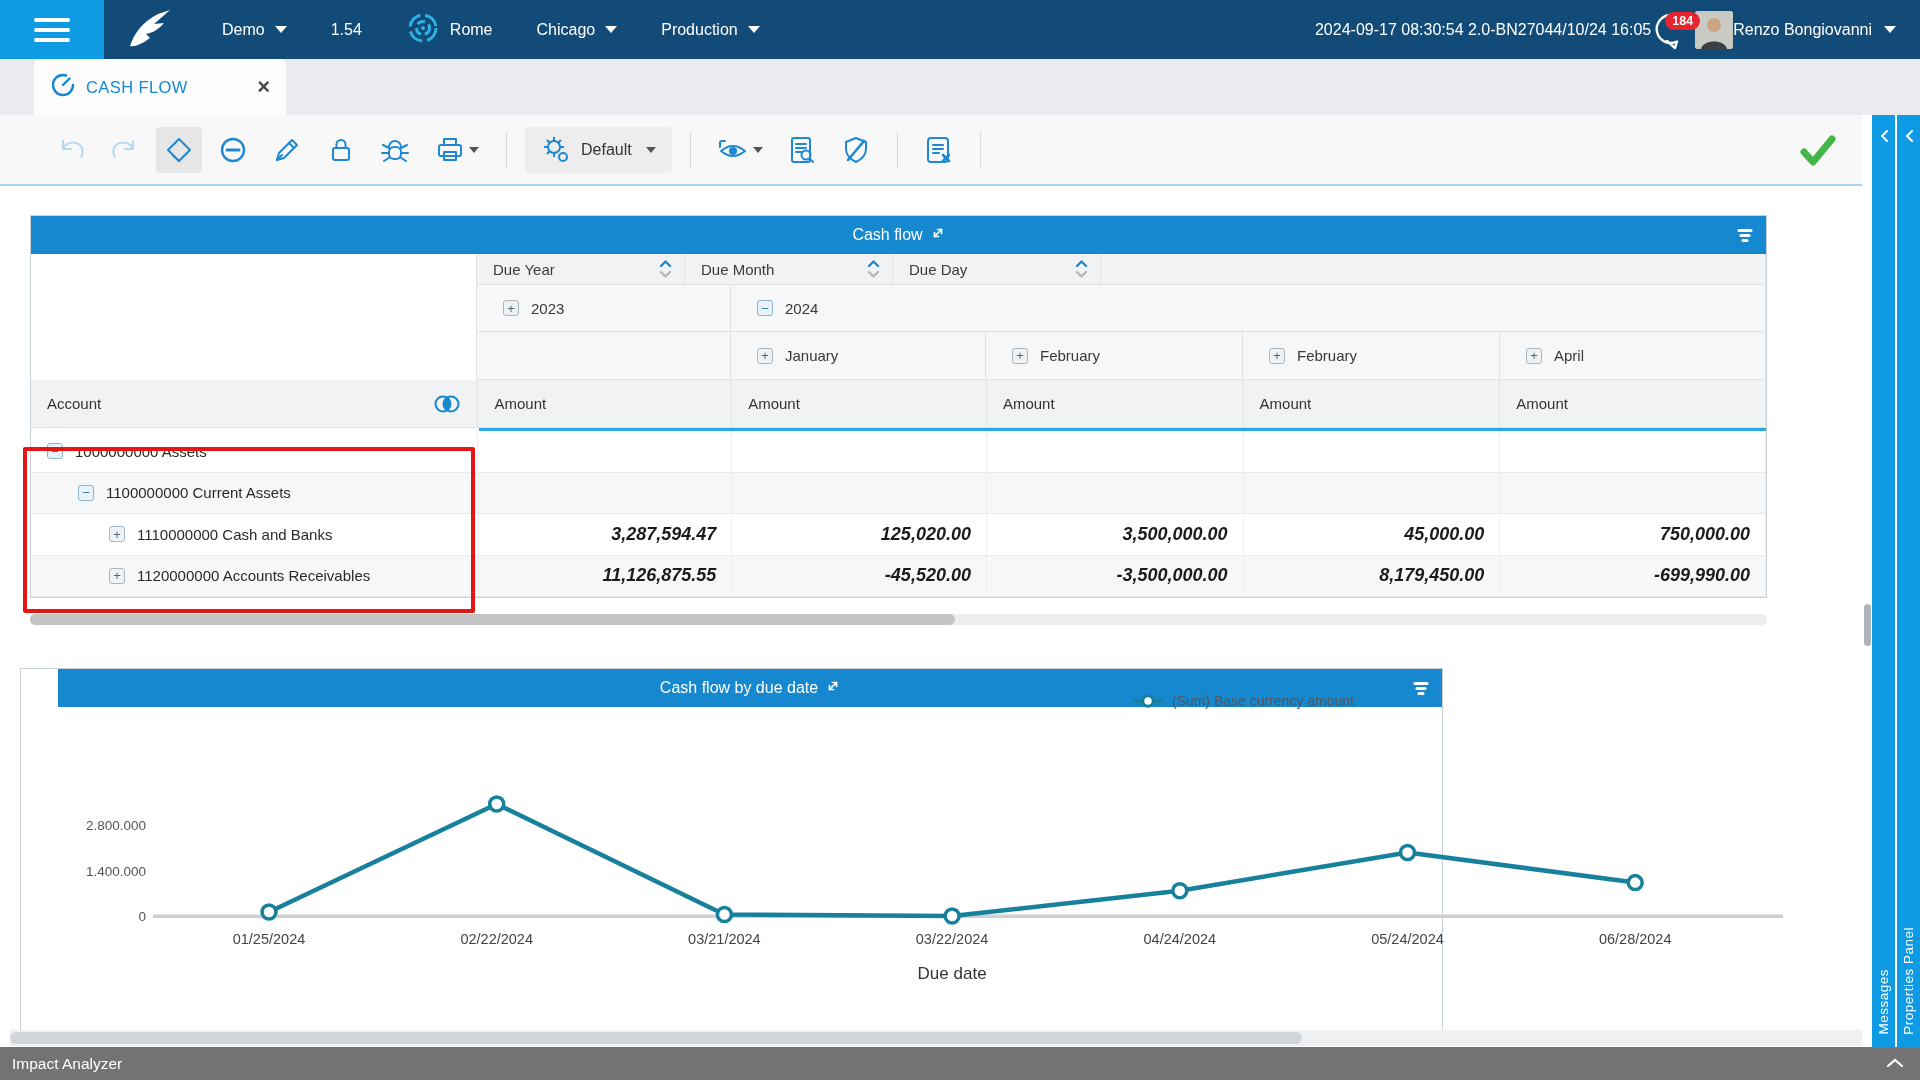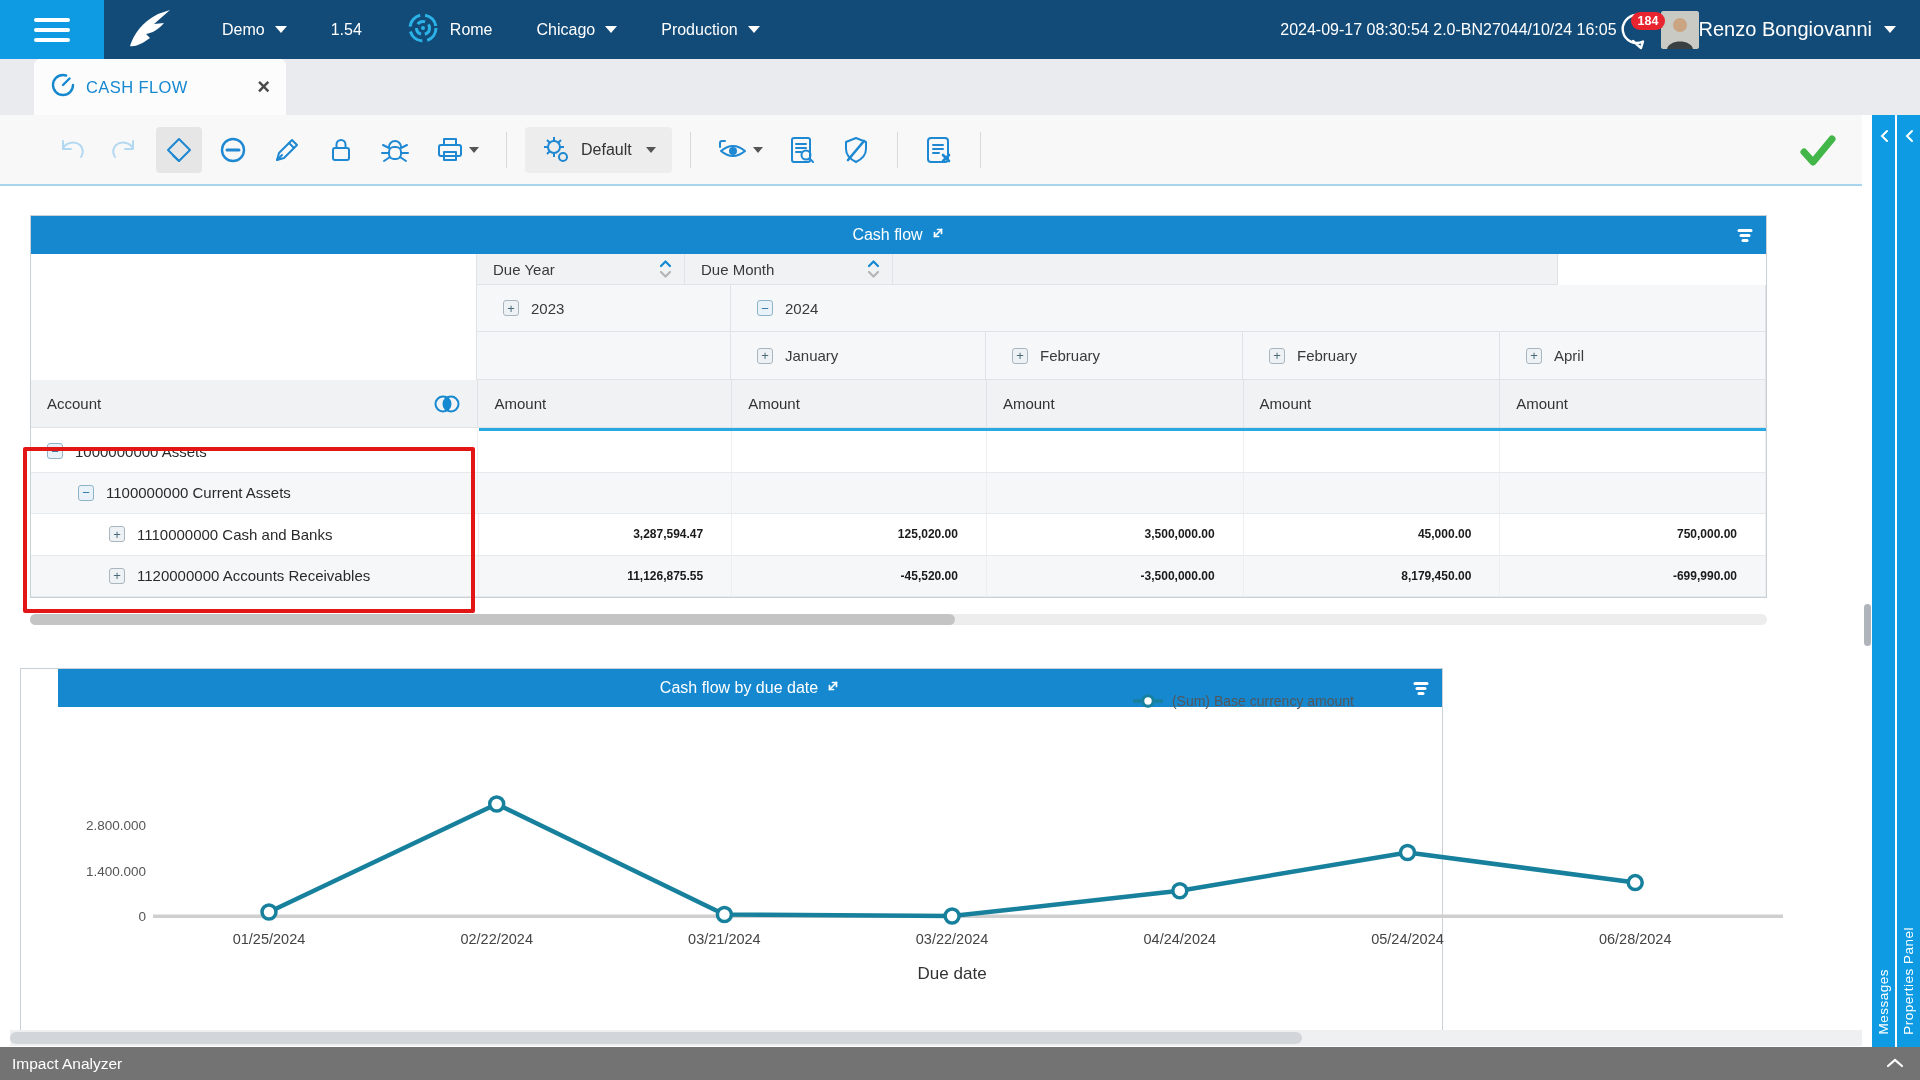--- a/index.html
+++ b/index.html
@@ -11,21 +11,21 @@
   .burger { width:104px; height:59px; background:#0e9be4; display:flex; flex-direction:column; align-items:center; justify-content:center; gap:6px; cursor:pointer; }
   .burger i { display:block; width:36px; height:4px; background:#fff; border-radius:2px; }
   .logo { margin-left:20px; display:flex; align-items:center; }
   .menuitem { display:flex; align-items:center; gap:10px; font-size:16px; margin-left:44px; white-space:nowrap; }
   .caret { width:0; height:0; border-left:6px solid transparent; border-right:6px solid transparent; border-top:7px solid #fff; }
   .topright { margin-left:auto; display:flex; align-items:center; padding-right:24px; }
   .buildinfo,.clock { font-size:16px; }
   .bubble { position:relative; width:44px; height:40px; }
   .badge { position:absolute; top:2px; left:14px; background:#e8242e; color:#fff; font-size:12.5px; font-weight:bold; border-radius:10px; padding:2px 7px; }
   .avatar { width:38px; height:38px; border-radius:3px; overflow:hidden; background:#c7c9c2; }
-  .username { display:flex; align-items:center; gap:12px; font-size:20px;text-align:center; }
+  .username { display:flex; align-items:center; gap:12px; font-size:16px;text-align:center; }
 
   
   .tabbar { position:absolute; left:0; top:59px; width:1920px; height:56px; background:#e9ebef; }
   .tab { position:absolute; left:34px; top:0; width:252px; height:56px; background:#fcfcfc; border-radius:6px 6px 0 0; display:flex; align-items:center; gap:10px; padding:0 16px; }
   .tab .title { color:#1588d0; font-size:16.5px; letter-spacing:.4px; }
   .tab .close { margin-left:auto; color:#4a4a4a; font-size:22px; font-weight:bold; line-height:1; cursor:pointer; }
 
   
   .toolbar { position:absolute; left:0; top:115px; width:1862px; height:71px; background:#f8f8f8; border-bottom:2px solid #a8d4ee; display:flex; align-items:center; padding-left:48px; gap:8px; }
   .tbtn { width:46px; height:46px; display:flex; align-items:center; justify-content:center; border-radius:4px; cursor:pointer; }
@@ -52,21 +52,21 @@
   .dimcell { height:31px; background:#f0f2f3; justify-content:space-between; padding:0 12px 0 16px; cursor:pointer; }
   .grpcell { height:47px; background:#f6f7f8; gap:12px; padding-left:26px; cursor:pointer; }
   .mrow .grpcell { height:48px; }
   .measrow { display:flex; }
   .meascell { height:48px; background:#f0f2f3; display:flex; align-items:center; padding-left:16px; font-size:15px; color:#333; border-right:1px solid #dfe3e6; border-bottom:1px solid #dfe3e6; }
   .blueline { height:3px; background:#29a9e1; margin-left:448px; }
   .drow { display:flex; height:41.5px; }
   .drow.alt .dcell { background:#f6f7f8; }
   .dcell { background:#fff; border-right:1px solid #eceef0; border-bottom:1px solid #e7eaec; display:flex; align-items:center; }
   .acct { gap:12px; font-size:15px; color:#2a2a2a; cursor:pointer; }
-  .val { justify-content:flex-end; padding-right:28px; font-size:12px; font-weight:bold; color:#1b1b1b; }
+  .val { justify-content:flex-end; padding-right:15px; font-size:18px; font-weight:bold; color:#1b1b1b;font-style:italic; }
   .xbox { width:16px; height:16px; border:1px solid #a9b6bf; background:#eef2f5; border-radius:3px; font-size:13px; line-height:13px; color:#4a6a7a; display:flex; align-items:center; justify-content:center; flex:0 0 auto; cursor:pointer; }
   .xbox.minus { border-color:#8fb3c9; color:#2e74a0; background:#e8f2f8; }
   .redrect { position:absolute; left:-8px; top:231px; width:452px; height:166px; border:4px solid #e31616; border-radius:2px; pointer-events:none; z-index:5; }
 
   
   .hscroll { position:absolute; left:30px; top:614px; width:1737px; height:11px; background:#ededed; border-radius:6px; }
   .hscroll .thumb { position:absolute; left:0; top:0; width:925px; height:11px; background:#c4c4c4; border-radius:6px; }
   .vscroll { position:absolute; left:1864px; top:604px; width:7px; height:42px; background:#aeb4b9; border-radius:4px; }
   .bscroll { position:absolute; left:10px; top:1030px; width:1852px; height:16px; background:#eef0f2; }
   .bscroll .thumb { position:absolute; left:0; top:2px; width:1292px; height:12px; background:#d2d6da; border-radius:6px; }
@@ -293,20 +293,27 @@
       <div class="hrow" id="row-dims">
           <div class="hcell dimcell" style="width: 208px;">
             <span>Due Year</span>
             <svg width="13" height="22" viewBox="0 0 13 22">
               <polyline points="2,8 6.5,3.5 11,8" fill="none" stroke="#1588d0" stroke-width="2.2" stroke-linecap="round" stroke-linejoin="round"></polyline>
               <polyline points="2,14 6.5,18.5 11,14" fill="none" stroke="#b5b5b5" stroke-width="2.2" stroke-linecap="round" stroke-linejoin="round"></polyline>
             </svg>
           </div>
           <div class="hcell dimcell" style="width: 208px;">
             <span>Due Month</span>
+            <svg width="13" height="22" viewBox="0 0 13 22">
+              <polyline points="2,8 6.5,3.5 11,8" fill="none" stroke="#1588d0" stroke-width="2.2" stroke-linecap="round" stroke-linejoin="round"></polyline>
+              <polyline points="2,14 6.5,18.5 11,14" fill="none" stroke="#b5b5b5" stroke-width="2.2" stroke-linecap="round" stroke-linejoin="round"></polyline>
+            </svg>
+          </div>
+          <div class="hcell dimcell" style="width: 208px;">
+            <span>Due Day</span>
             <svg width="13" height="22" viewBox="0 0 13 22">
               <polyline points="2,8 6.5,3.5 11,8" fill="none" stroke="#1588d0" stroke-width="2.2" stroke-linecap="round" stroke-linejoin="round"></polyline>
               <polyline points="2,14 6.5,18.5 11,14" fill="none" stroke="#b5b5b5" stroke-width="2.2" stroke-linecap="round" stroke-linejoin="round"></polyline>
             </svg>
           </div>
           <div class="hcell dimcell" style="width: 665px; justify-content: flex-end;"></div>
         </div>
       <div class="hrow" id="row-years">
           <div class="hcell grpcell" style="width: 254px;">
             <span class="xbox">+</span>

